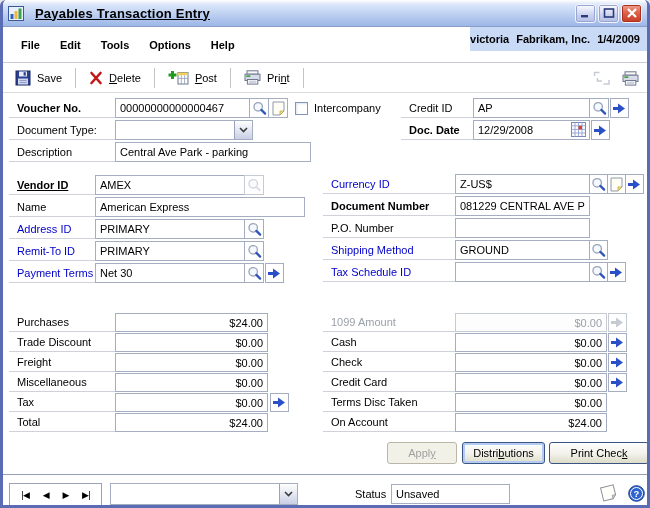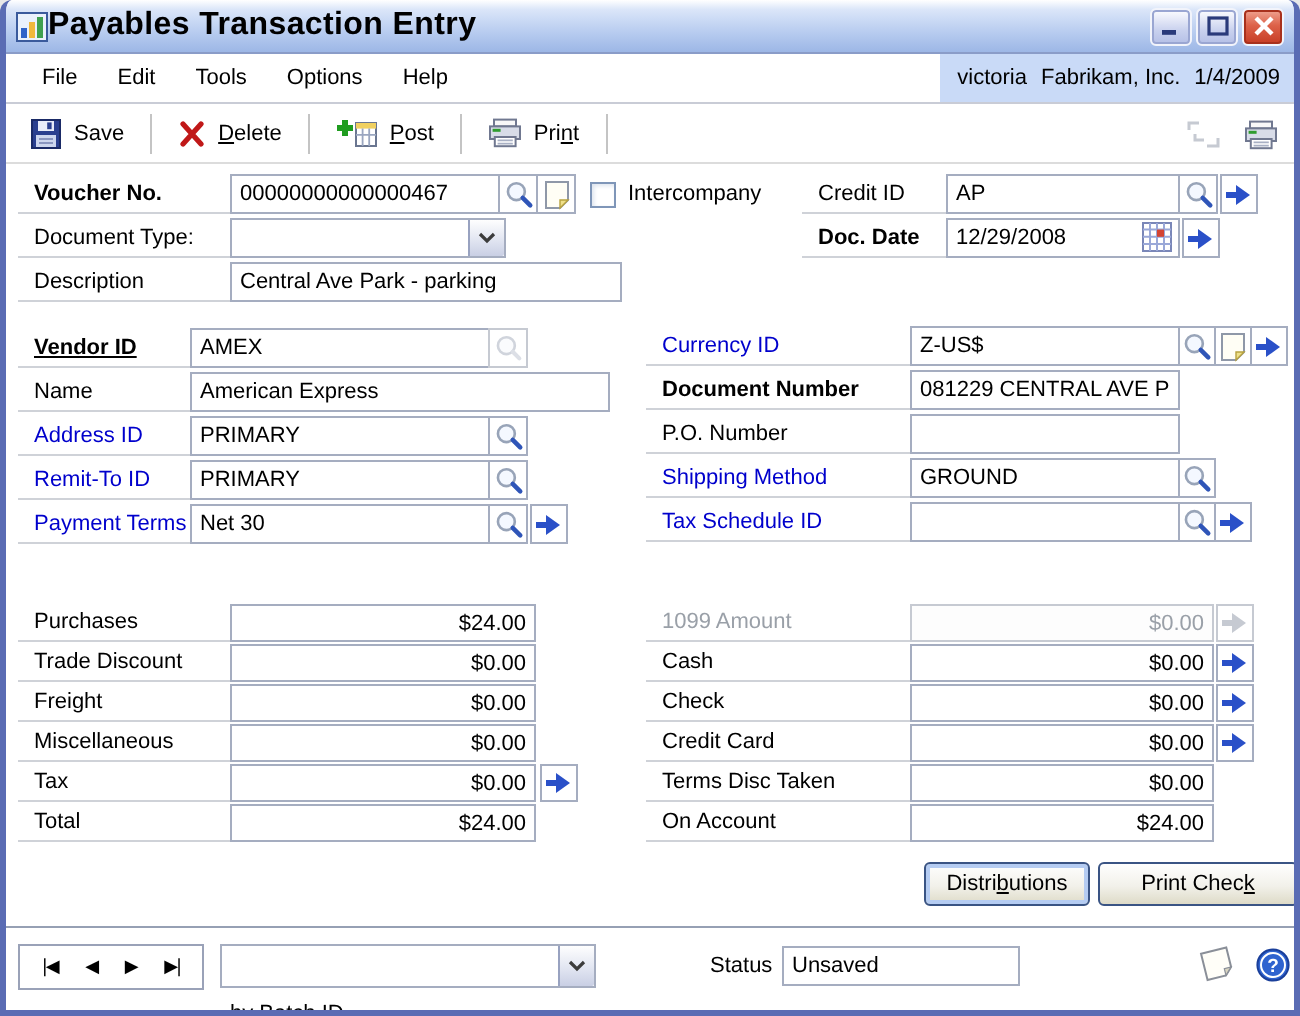--- a/index.html
+++ b/index.html
@@ -9,30 +9,30 @@
     border: 3px solid #5a6cb4; border-top: none;
     border-radius: 6px 6px 0 0; background:#fff; overflow: hidden;
     font-size: 11px; color:#000;
   }
   
   .titlebar {
     height: 27px; display:flex; align-items:center; padding:0 5px;
     background: linear-gradient(180deg,#ffffff 0%,#dbe6f9 18%,#bdd0f1 55%,#a7bfea 85%,#9db7e6 100%);
     border-bottom: 1px solid #8a9cc8; border-radius: 4px 4px 0 0;
   }
-  .title { font-weight: bold; font-size: 16px; margin-left: 0; letter-spacing: .2px; }
+  .title { font-weight: bold; font-size: 13px; margin-left: 11px; letter-spacing: .2px; text-decoration: underline; }
   .winbtns { margin-left:auto; display:flex; gap:2px; }
   .wbtn {
     width: 21px; height: 19px; border-radius: 3px; display:flex; align-items:center; justify-content:center;
     border:1px solid #f2f4fb; cursor: default;
   }
   .wbtn.min, .wbtn.max { background: linear-gradient(180deg,#fdfdff,#c9d1ee 60%,#b4bfe6); box-shadow: inset 0 0 0 1px #9aa6d2; }
   .wbtn.close { background: linear-gradient(180deg,#f0a492,#dd6249 45%,#c63c24); box-shadow: inset 0 0 0 1px #a8301c; }
   
-  .menubar { height: 25px; background:#fff; border-bottom: 1px solid #c9ccd6; display:flex; align-items:center; padding-left: 8px; position: relative; }
+  .menubar { height: 36px; background:#fff; border-bottom: 1px solid #c9ccd6; display:flex; align-items:center; padding-left: 8px; position: relative; font-weight: bold; }
   .menu-item { padding: 3px 10px; }
   .session {
     position:absolute; right:0; top:0; height: 24px; width: 177px;
     background:#c9daf7; display:flex; align-items:center; justify-content:flex-end;
     gap: 7px; padding-right: 7px; white-space: nowrap;
   }
   
   .toolbar { height: 30px; background:#fff; border-bottom: 1px solid #dcdcdc; display:flex; align-items:center; padding-left: 8px; position: relative; }
   .tbtn { display:flex; align-items:center; gap:6px; background:transparent; border:none; font: inherit; padding: 2px 4px; }
   .tsep { width:1px; height:20px; background:#c4c4c4; margin: 0 9px; }
@@ -450,20 +450,23 @@
             <path d="M0 5.5 h6" stroke="#2a50c8" stroke-width="3"></path>
             <path d="M5 0.5 L12 5.5 L5 10.5 z" fill="#2a50c8"></path>
           </svg>
         </span>
     </div>
     <div class="lbl" style="left:320px;top:300px;width:132px;height:19px">Terms Disc Taken</div>
     <div class="fld amount" style="left:452px;top:300px;width:152px;height:19px">$0.00</div>
     <div class="lbl" style="left:320px;top:320px;width:132px;height:19px">On Account</div>
     <div class="fld amount" style="left:452px;top:320px;width:152px;height:19px">$24.00</div>
 
+    <button class="xpbtn disabled" style="left:384px;top:349px;width:70px">
+      <span><span>Appl</span><span class="key">y</span><span></span></span>
+    </button>
     <button class="xpbtn default" style="left:459px;top:349px;width:83px">
       <span><span>Distri</span><span class="key">b</span><span>utions</span></span>
     </button>
     <button class="xpbtn" style="left:546px;top:349px;width:100px">
       <span><span>Print Chec</span><span class="key">k</span><span></span></span>
     </button>
   </div>
 
   <div class="footer">
     <div class="navbox">

